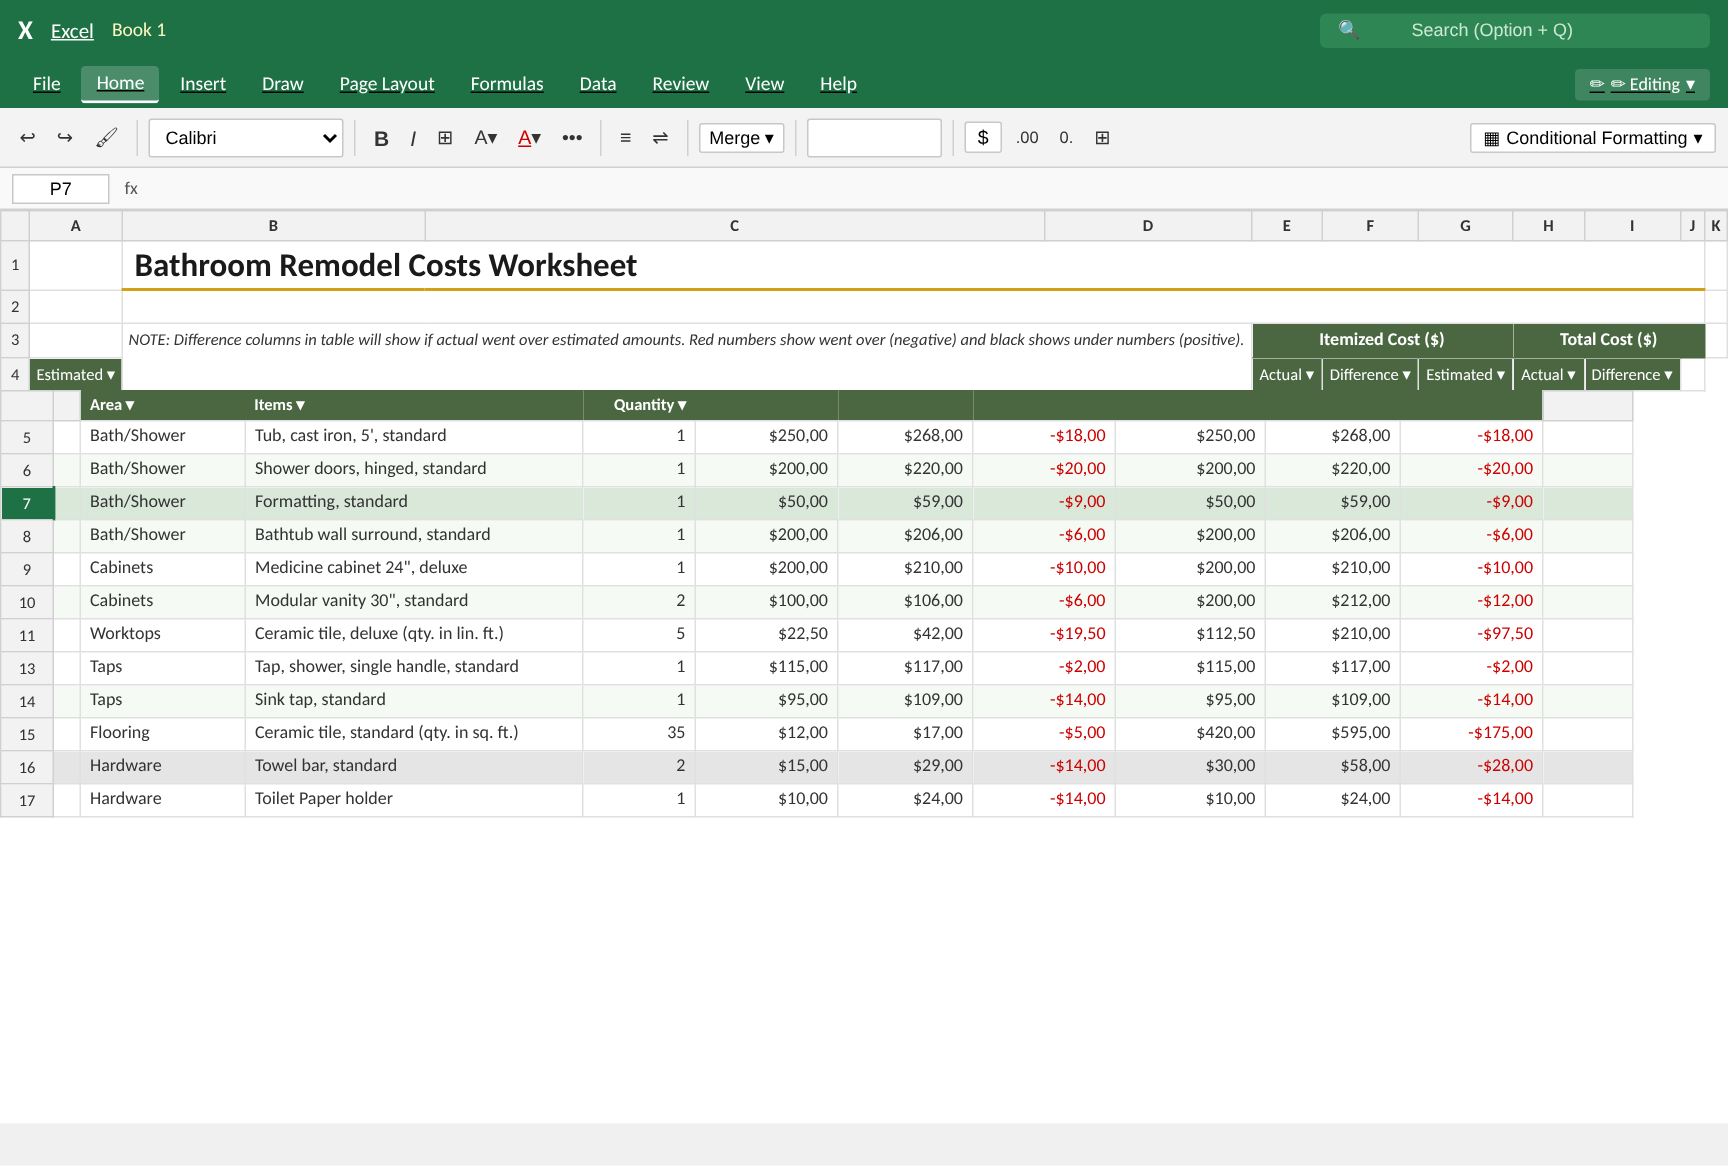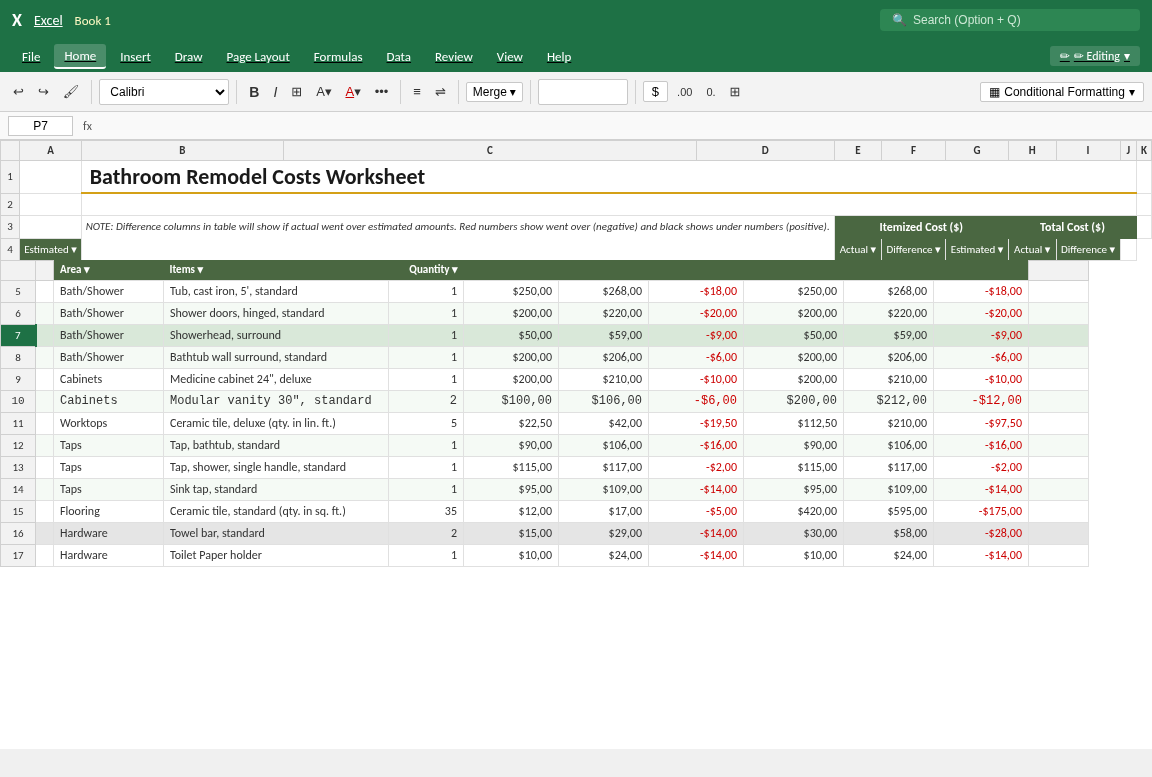--- a/index.html
+++ b/index.html
@@ -31,20 +31,21 @@
       align-items: center;
       gap: 6px;
     }
     .title-bar-search input {
       background: transparent;
       border: none;
       color: #000000;
       outline: none;
       font-size: 12px;
       width: 200px;
+      margin-left: 28px;
     }
     .title-bar-search input::placeholder { color: #cde8d5; }
 
     
     .menu-bar {
       background: #1e7145;
       display: flex;
       align-items: center;
       padding: 0 12px;
       height: 32px;
@@ -439,21 +440,21 @@
     <td class="neg-col">-$20,00</td>
     <td class="money-col">$200,00</td>
     <td class="money-col">$220,00</td>
     <td class="neg-col">-$20,00</td>
     <td></td>
   </tr>
         <tr style="background: rgb(217, 232, 217);">
     <td class="row-header selected" style="background:#1e7145;color:white;">7</td>
     <td style="border-left: 2px solid #1e7145;"></td>
     <td class="area-col">Bath/Shower</td>
-    <td class="items-col">Showerhead, surround</td>
+    <td class="items-col">Formatting, standard</td>
     <td class="qty-col">1</td>
     <td class="money-col">$50,00</td>
     <td class="money-col">$59,00</td>
     <td class="neg-col">-$9,00</td>
     <td class="money-col">$50,00</td>
     <td class="money-col">$59,00</td>
     <td class="neg-col">-$9,00</td>
     <td></td>
   </tr>
         <tr style="background: rgb(245, 250, 245);">
@@ -477,21 +478,21 @@
     <td class="items-col">Medicine cabinet 24", deluxe</td>
     <td class="qty-col">1</td>
     <td class="money-col">$200,00</td>
     <td class="money-col">$210,00</td>
     <td class="neg-col">-$10,00</td>
     <td class="money-col">$200,00</td>
     <td class="money-col">$210,00</td>
     <td class="neg-col">-$10,00</td>
     <td></td>
   </tr>
-        <tr style="background: rgb(245, 250, 245); font-family: Liberation Mono, monospace;">
+        <tr style="background: rgb(245, 250, 245);">
     <td class="row-header" style="">10</td>
     <td style=""></td>
     <td class="area-col">Cabinets</td>
     <td class="items-col">Modular vanity 30", standard</td>
     <td class="qty-col">2</td>
     <td class="money-col">$100,00</td>
     <td class="money-col">$106,00</td>
     <td class="neg-col">-$6,00</td>
     <td class="money-col">$200,00</td>
     <td class="money-col">$212,00</td>
@@ -505,34 +506,20 @@
     <td class="items-col">Ceramic tile, deluxe (qty. in lin. ft.)</td>
     <td class="qty-col">5</td>
     <td class="money-col">$22,50</td>
     <td class="money-col">$42,00</td>
     <td class="neg-col">-$19,50</td>
     <td class="money-col">$112,50</td>
     <td class="money-col">$210,00</td>
     <td class="neg-col">-$97,50</td>
     <td></td>
   </tr>
-        <tr style="background: rgb(245, 250, 245);">
-    <td class="row-header" style="">12</td>
-    <td style=""></td>
-    <td class="area-col">Taps</td>
-    <td class="items-col">Tap, bathtub, standard</td>
-    <td class="qty-col">1</td>
-    <td class="money-col">$90,00</td>
-    <td class="money-col">$106,00</td>
-    <td class="neg-col">-$16,00</td>
-    <td class="money-col">$90,00</td>
-    <td class="money-col">$106,00</td>
-    <td class="neg-col">-$16,00</td>
-    <td></td>
-  </tr>
         <tr style="background: rgb(255, 255, 255);">
     <td class="row-header" style="">13</td>
     <td style=""></td>
     <td class="area-col">Taps</td>
     <td class="items-col">Tap, shower, single handle, standard</td>
     <td class="qty-col">1</td>
     <td class="money-col">$115,00</td>
     <td class="money-col">$117,00</td>
     <td class="neg-col">-$2,00</td>
     <td class="money-col">$115,00</td>

